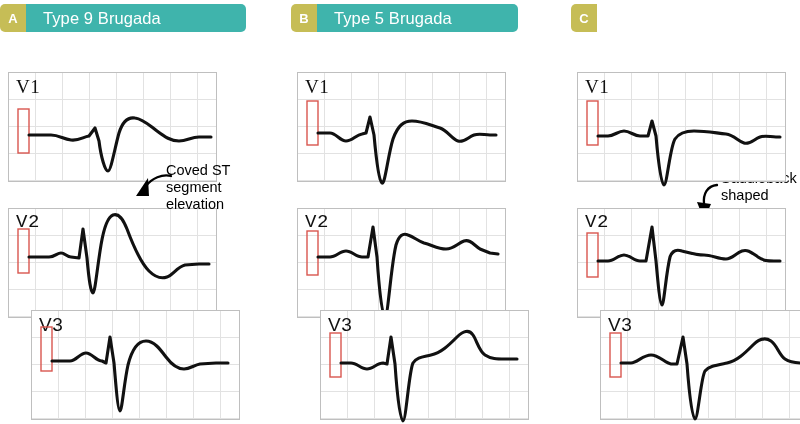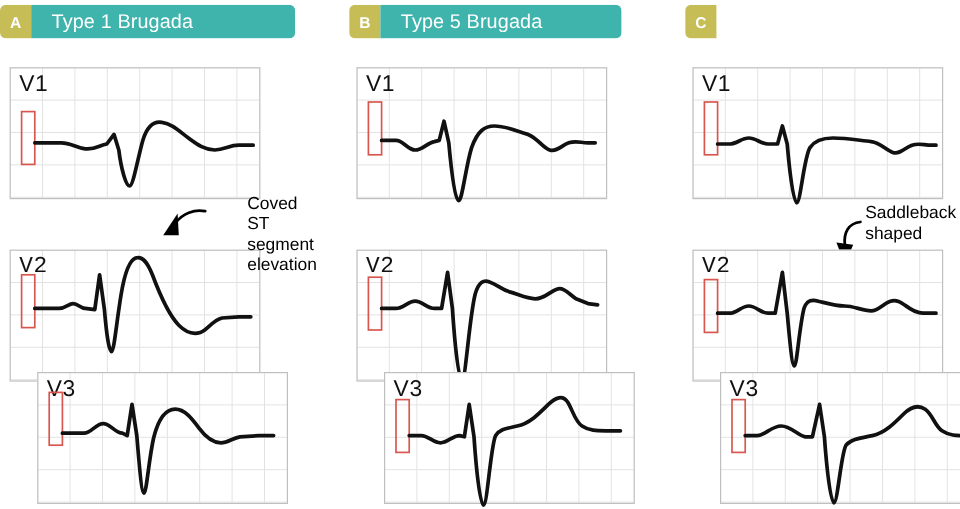--- a/index.html
+++ b/index.html
@@ -71,21 +71,21 @@
       linear-gradient(to right,  #e2e2e2 1px, transparent 1px),
       linear-gradient(to bottom, #e2e2e2 1px, transparent 1px);
     background-size: 27px 27px;
     background-position: -1px -1px;
     overflow: visible;
   }
   #panel-a .strip { left: 8px;  width: 207px; }
   #panel-b .strip { left: 6px;  width: 207px; }
   #panel-c .strip { left: 6px;  width: 207px; }
 
-  .strip.row1 { top: 56px;  height: 108px; }
+  .strip.row1 { top: 72px;  height: 108px; font-family: Liberation Serif, serif; }
   .strip.row2 { top: 208px; height: 108px; font-family: Liberation Mono, monospace; }
   .strip.row3 { top: 310px; height: 108px; margin-left: 23px; }
 
   .lead-label {
     position: absolute;
     left: 7px;
     top: 4px;
     font-size: 19px;
     color: #111111;
     letter-spacing: 0.5px;
@@ -115,21 +115,21 @@
   }
 
   
   .annotation {
     position: absolute;
     font-size: 14.5px;
     line-height: 17px;
     color: #000000;
     white-space: pre-line;
   }
-  #anno-a { left: 166px; top: 162px; margin-left: 40px; }
+  #anno-a { left: 166px; top: 162px; }
   #anno-b { left: 430px; top: 170px; }
 
   .arrow-svg {
     position: absolute;
     overflow: visible;
   }
   .arrow-path {
     fill: none;
     stroke: #000000;
     stroke-width: 2.3;
@@ -140,21 +140,21 @@
   #arrow-a { left: 126px; top: 172px; width: 50px; height: 42px; }
   #arrow-b { left: 404px; top: 182px; width: 30px; height: 48px; }
 </style>
 </head>
 <body>
 
 <div class="panel" id="panel-a">
 
   <div class="header">
     <div class="header-badge">A</div>
-    <div class="header-title">Type 1 Brugada</div>
+    <div class="header-title">Type 9 Brugada</div>
   </div>
 
   <div class="strip row1">
     <div class="lead-label">V1</div>
     <svg class="wave-svg" viewBox="0 0 207 108" preserveAspectRatio="none">
       <rect class="cal-pulse" x="9" y="36" width="11" height="44"></rect>
       <path class="trace" d="M20,62 L42,62 C50,62 54,66 62,67 C70,68 74,64 80,63 L86,55 L90,68 C92,84 96,98 99,98 C102,98 106,74 110,60 C114,47 120,44 126,45 C134,46 140,52 148,58 C156,64 162,68 170,68 C178,68 182,64 190,64 L202,64"></path>
     </svg>
   </div>
 

